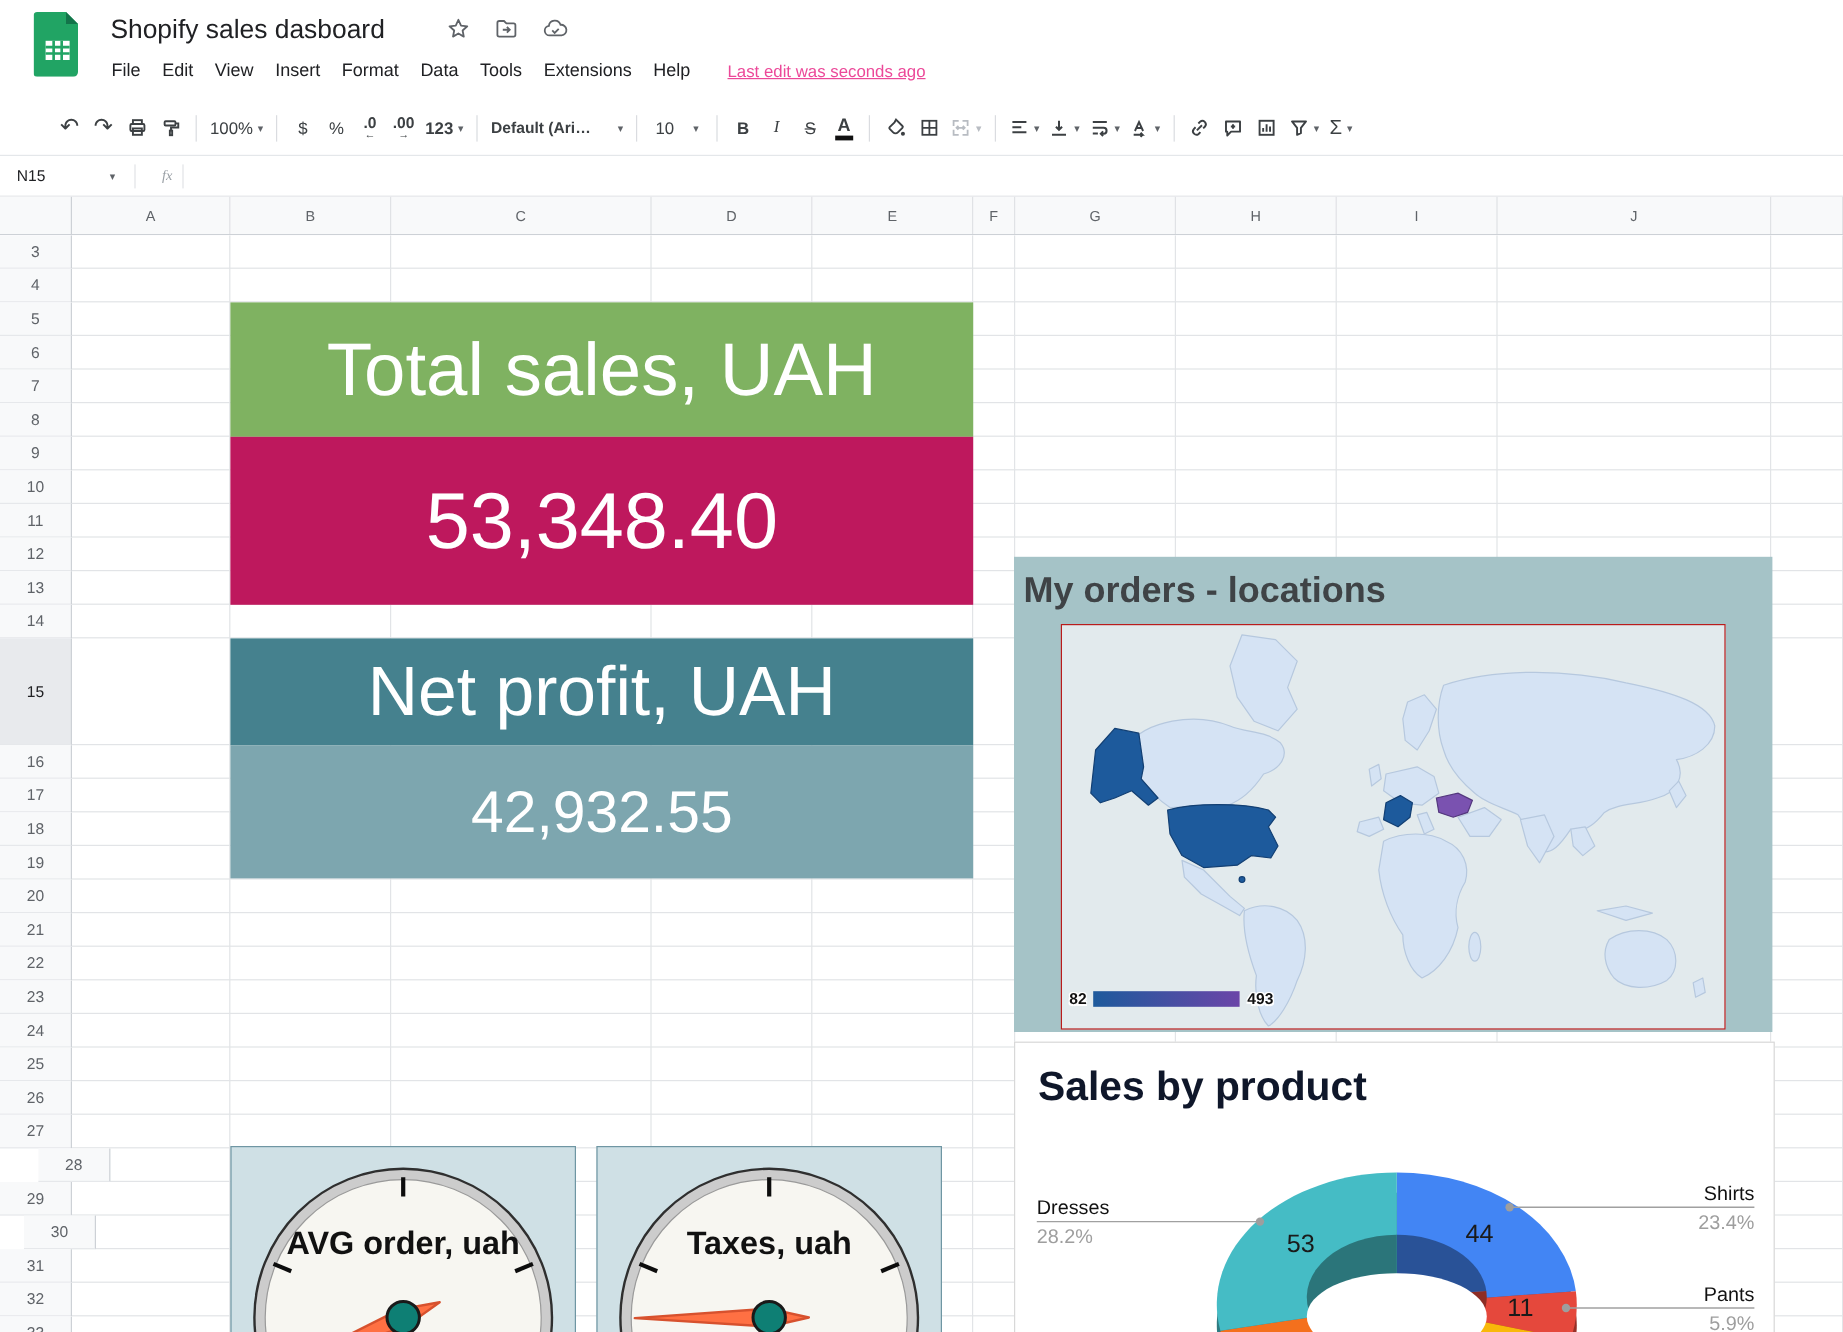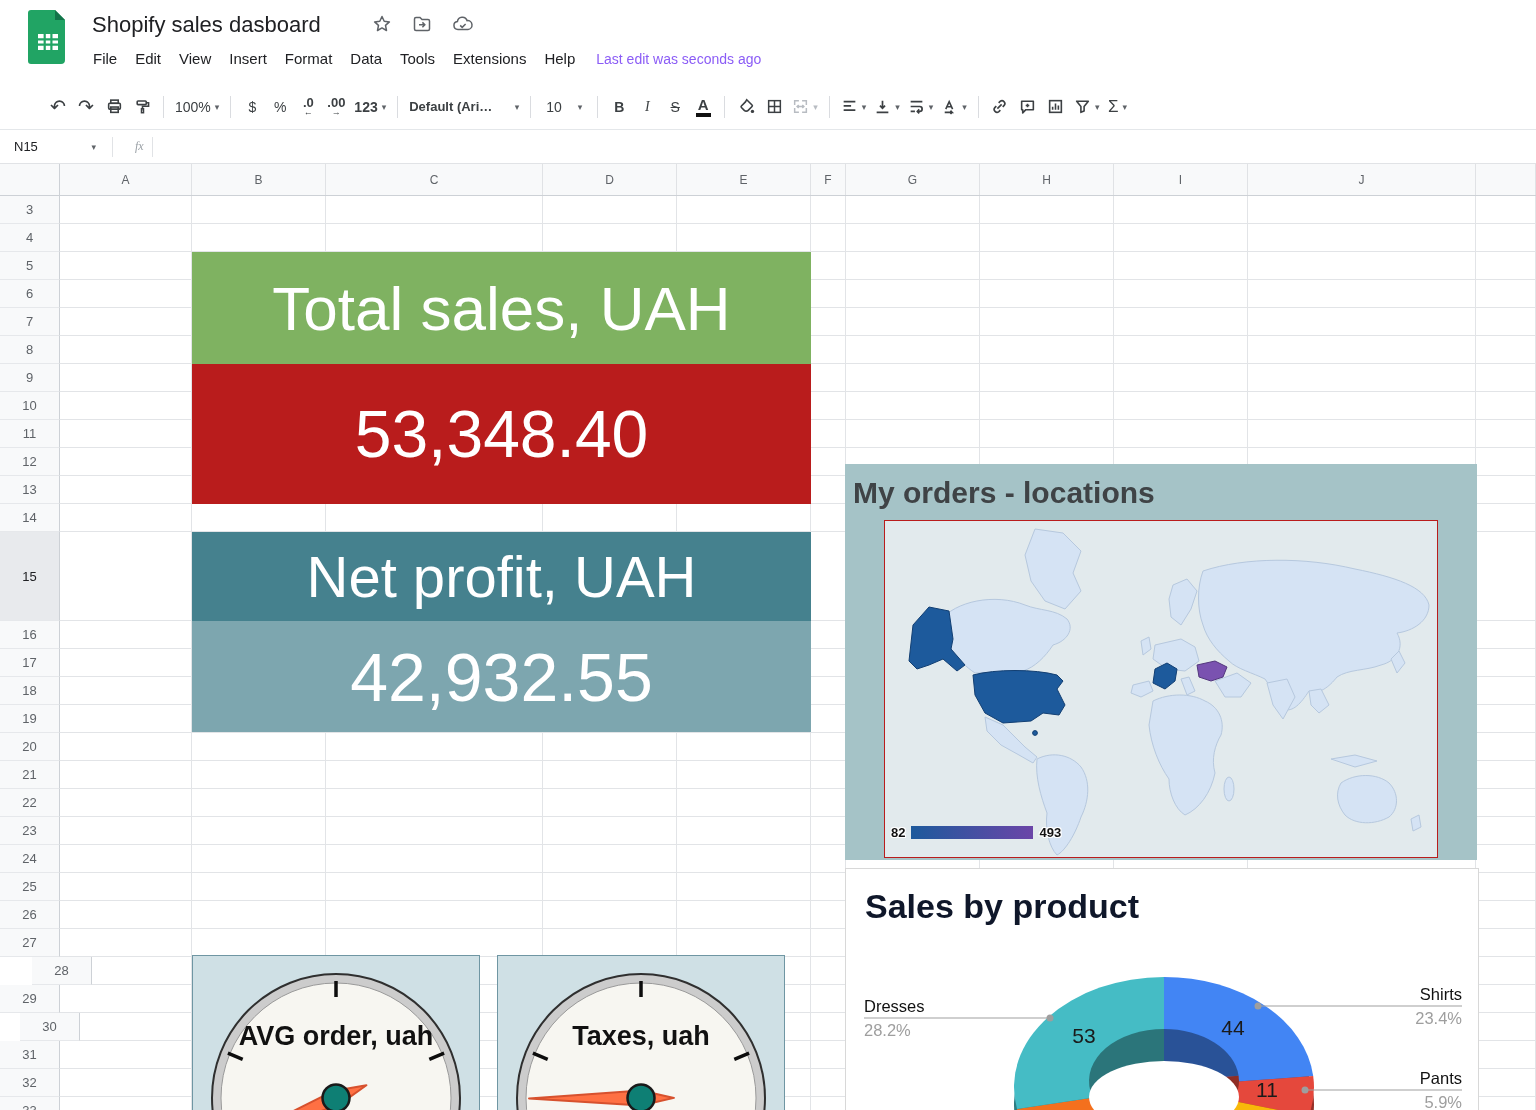--- a/index.html
+++ b/index.html
@@ -7,21 +7,21 @@
     font-family:"Liberation Sans", sans-serif; }
   #stage { position:relative; width:1536px; height:1110px; background:#fff; overflow:hidden; }
 
   
   #header { position:absolute; left:0; top:0; width:1536px; height:84px; background:#fff; }
   #logo { position:absolute; left:28px; top:10px; }
   #doc-title { position:absolute; left:92px; top:12px; font-size:22px; color:#202124; }
   #title-icons { position:absolute; left:372px; top:14px; display:flex; gap:20px; align-items:center; color:#5f6368; }
   #menubar { position:absolute; left:84px; top:46px; display:flex; align-items:center; }
   .menu-item { font-size:15px; color:#202124; padding:4px 9px; border-radius:4px; cursor:default; }
-  #last-edit { font-size:14px; color:#8b5cf6; margin-left:12px; }
+  #last-edit { font-size:14px; color:#ec4899; text-decoration:underline; margin-left:22px; }
 
   
   #toolbar { position:absolute; left:0; top:84px; width:1536px; height:46px; background:#fff;
     border-bottom:1px solid #e4e7ea; display:flex; align-items:center; padding-left:44px; }
   .tb-btn { height:30px; min-width:28px; display:flex; align-items:center; justify-content:center;
     color:#3c4043; font-size:15px; padding:0 4px; border-radius:4px; position:relative; }
   .tb-txt { font-size:14px; color:#3c4043; }
   .tb-sep { width:1px; height:22px; background:#dadce0; margin:0 7px; }
   .caret { font-size:9px; color:#5f6368; margin-left:4px; }
   .uglyph { font-size:19px; line-height:1; }
@@ -331,23 +331,23 @@
         <div class="gl" style="left: 60px; top: 732px; width: 1476px; height: 1px;"></div>
         <div class="gl" style="left: 60px; top: 760px; width: 1476px; height: 1px;"></div>
         <div class="gl" style="left: 60px; top: 788px; width: 1476px; height: 1px;"></div>
         <div class="gl" style="left: 60px; top: 816px; width: 1476px; height: 1px;"></div>
         <div class="gl" style="left: 60px; top: 844px; width: 1476px; height: 1px;"></div>
         <div class="gl" style="left: 60px; top: 872px; width: 1476px; height: 1px;"></div>
         <div class="gl" style="left: 60px; top: 900px; width: 1476px; height: 1px;"></div>
       </div>
     <div id="kpiblocks">
         <div class="kpi" style="left: 192px; top: 56px; width: 619px; height: 112px; background: rgb(127, 178, 97); font-size: 62px;">Total sales, UAH</div>
-        <div class="kpi" style="left: 192px; top: 168px; width: 619px; height: 140px; background: #b91c1c; font-size: 66px;">53,348.40</div>
+        <div class="kpi" style="left: 192px; top: 168px; width: 619px; height: 140px; background: #be185d; font-size: 66px;">53,348.40</div>
         <div class="kpi" style="left: 192px; top: 336px; width: 619px; height: 89px; background: rgb(69, 129, 142); font-size: 58px;">Net profit, UAH</div>
-        <div class="kpi" style="left: 192px; top: 425px; width: 619px; height: 111px; background: rgb(125, 166, 175); font-size: 68px;">42,932.55</div>
+        <div class="kpi" style="left: 192px; top: 425px; width: 619px; height: 111px; background: rgb(125, 166, 175); font-size: 49px;">42,932.55</div>
       </div>
     <div id="rowheader">
         <div class="row-cell" style="top: 0px; height: 28px;">3</div>
         <div class="row-cell" style="top: 28px; height: 28px;">4</div>
         <div class="row-cell" style="top: 56px; height: 28px;">5</div>
         <div class="row-cell" style="top: 84px; height: 28px;">6</div>
         <div class="row-cell" style="top: 112px; height: 28px;">7</div>
         <div class="row-cell" style="top: 140px; height: 28px;">8</div>
         <div class="row-cell" style="top: 168px; height: 28px;">9</div>
         <div class="row-cell" style="top: 196px; height: 28px;">10</div>

